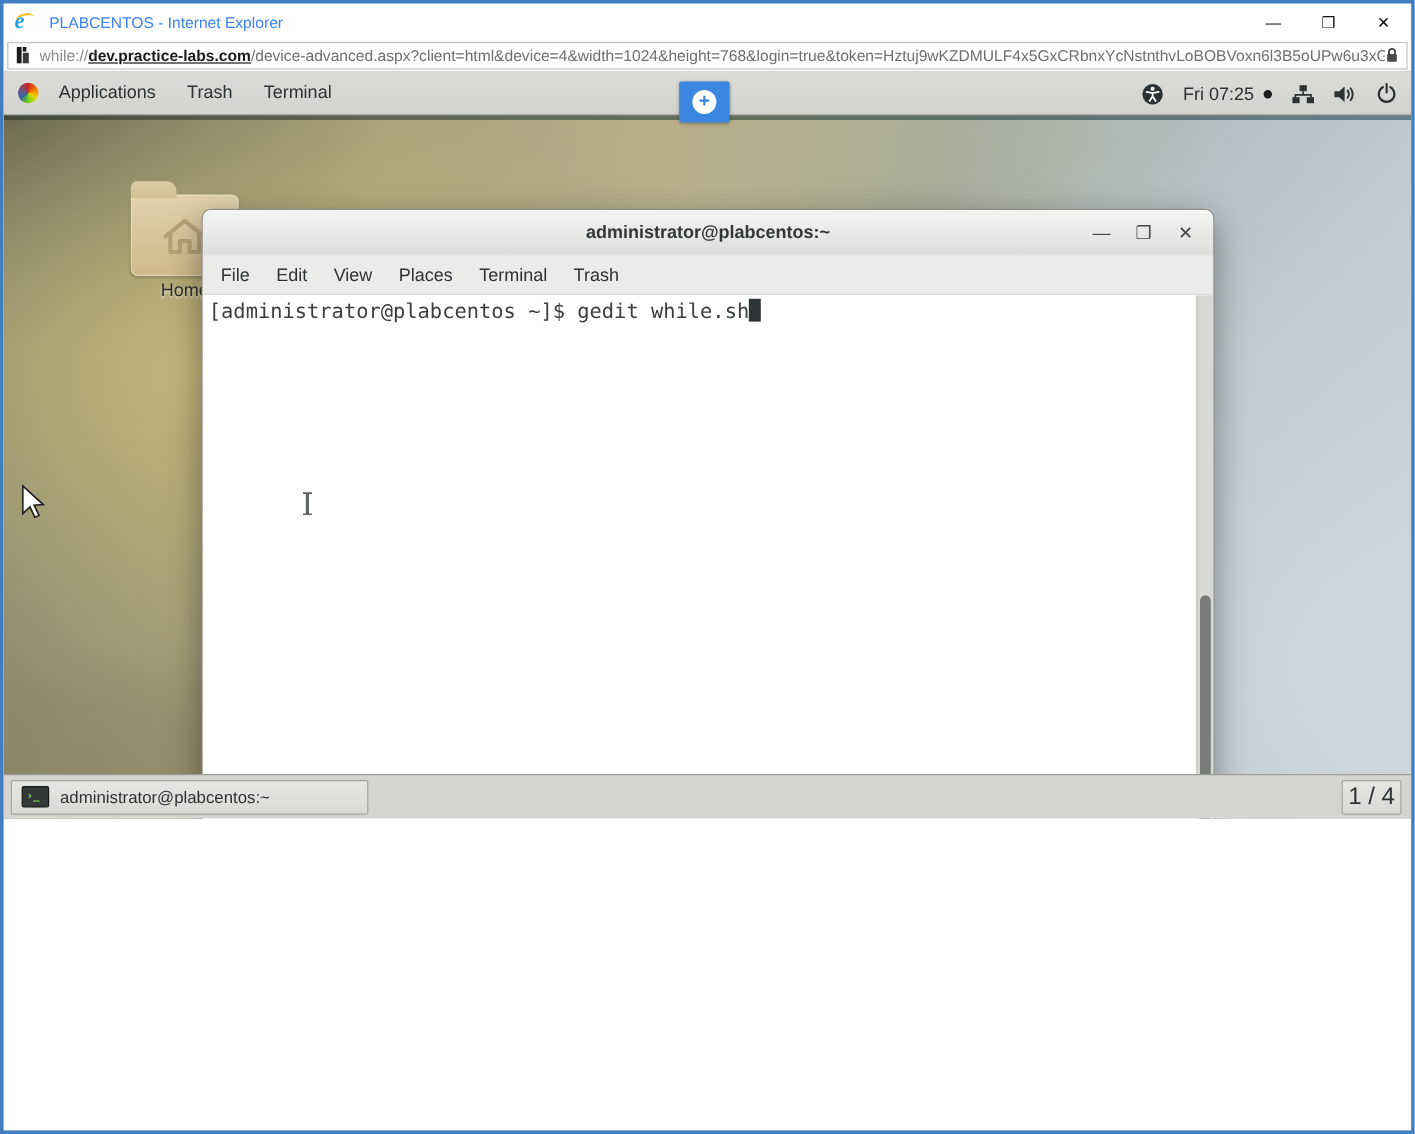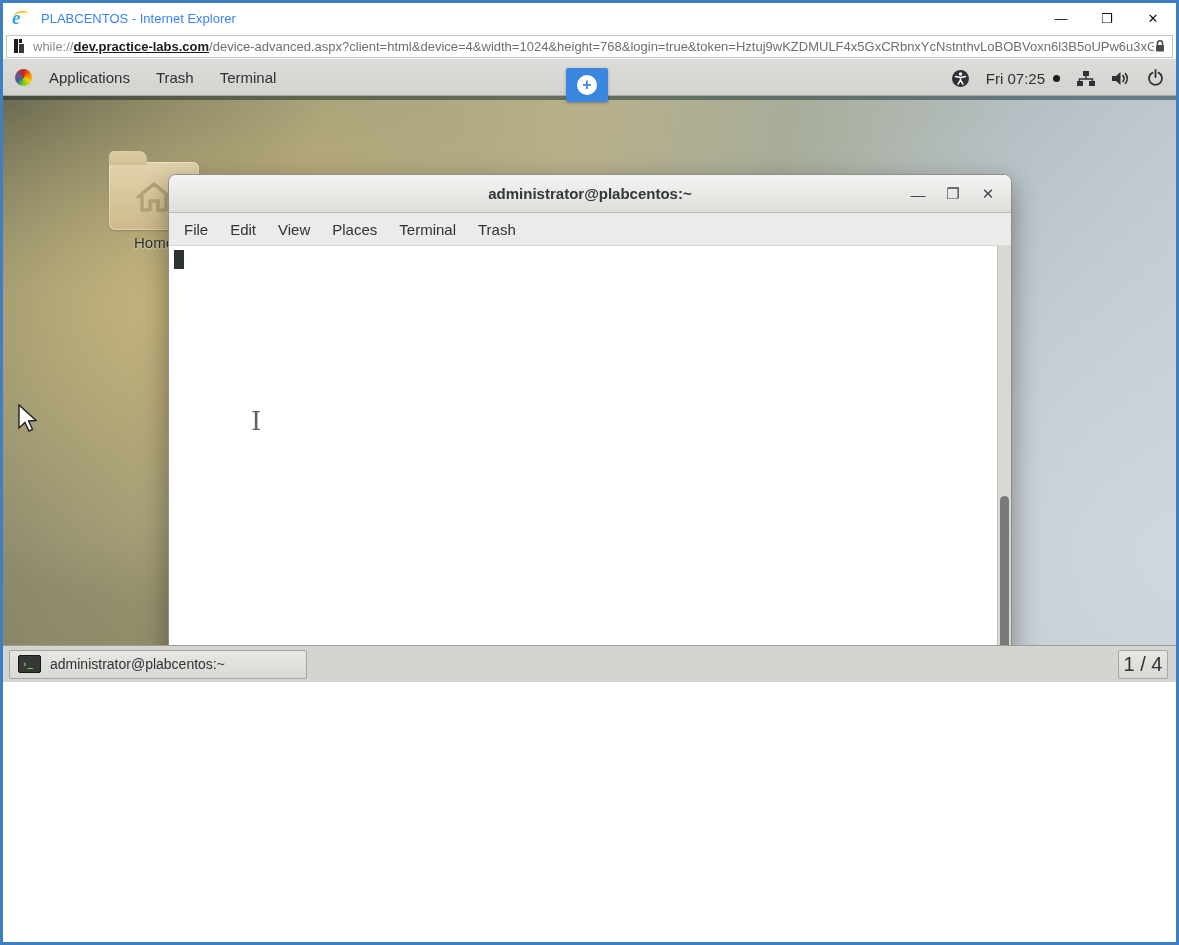--- a/index.html
+++ b/index.html
@@ -206,21 +206,21 @@
       </div>
       <div class="term-menubar">
         <div class="term-menu-item">File</div>
         <div class="term-menu-item">Edit</div>
         <div class="term-menu-item">View</div>
         <div class="term-menu-item">Places</div>
         <div class="term-menu-item">Terminal</div>
         <div class="term-menu-item">Trash</div>
       </div>
       <div class="term-content">
-        <div class="prompt-line"><span class="block-cursor"></span></div>
+        <div class="prompt-line"><span>[administrator@plabcentos ~]$ gedit while.sh</span><span class="block-cursor"></span></div>
         <div class="term-scrollbar">
           <div class="term-thumb"></div>
         </div>
       </div>
     </div>
 
     <div class="cursor-arrow">
       <svg width="22" height="30" viewBox="0 0 22 30">
           <path d="M2 1 L2 24 L8 18.5 L12 27 L15.5 25.5 L11.5 17 L19 16.5 Z" fill="#fff" stroke="#222" stroke-width="1.4"></path>
         </svg>

